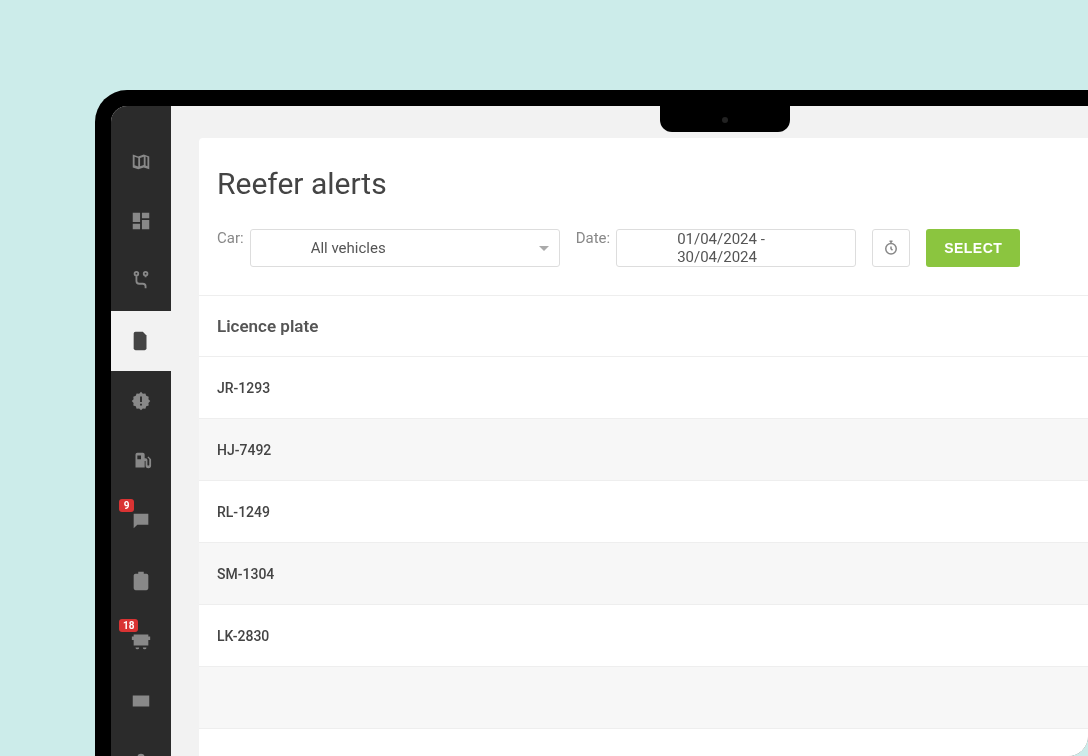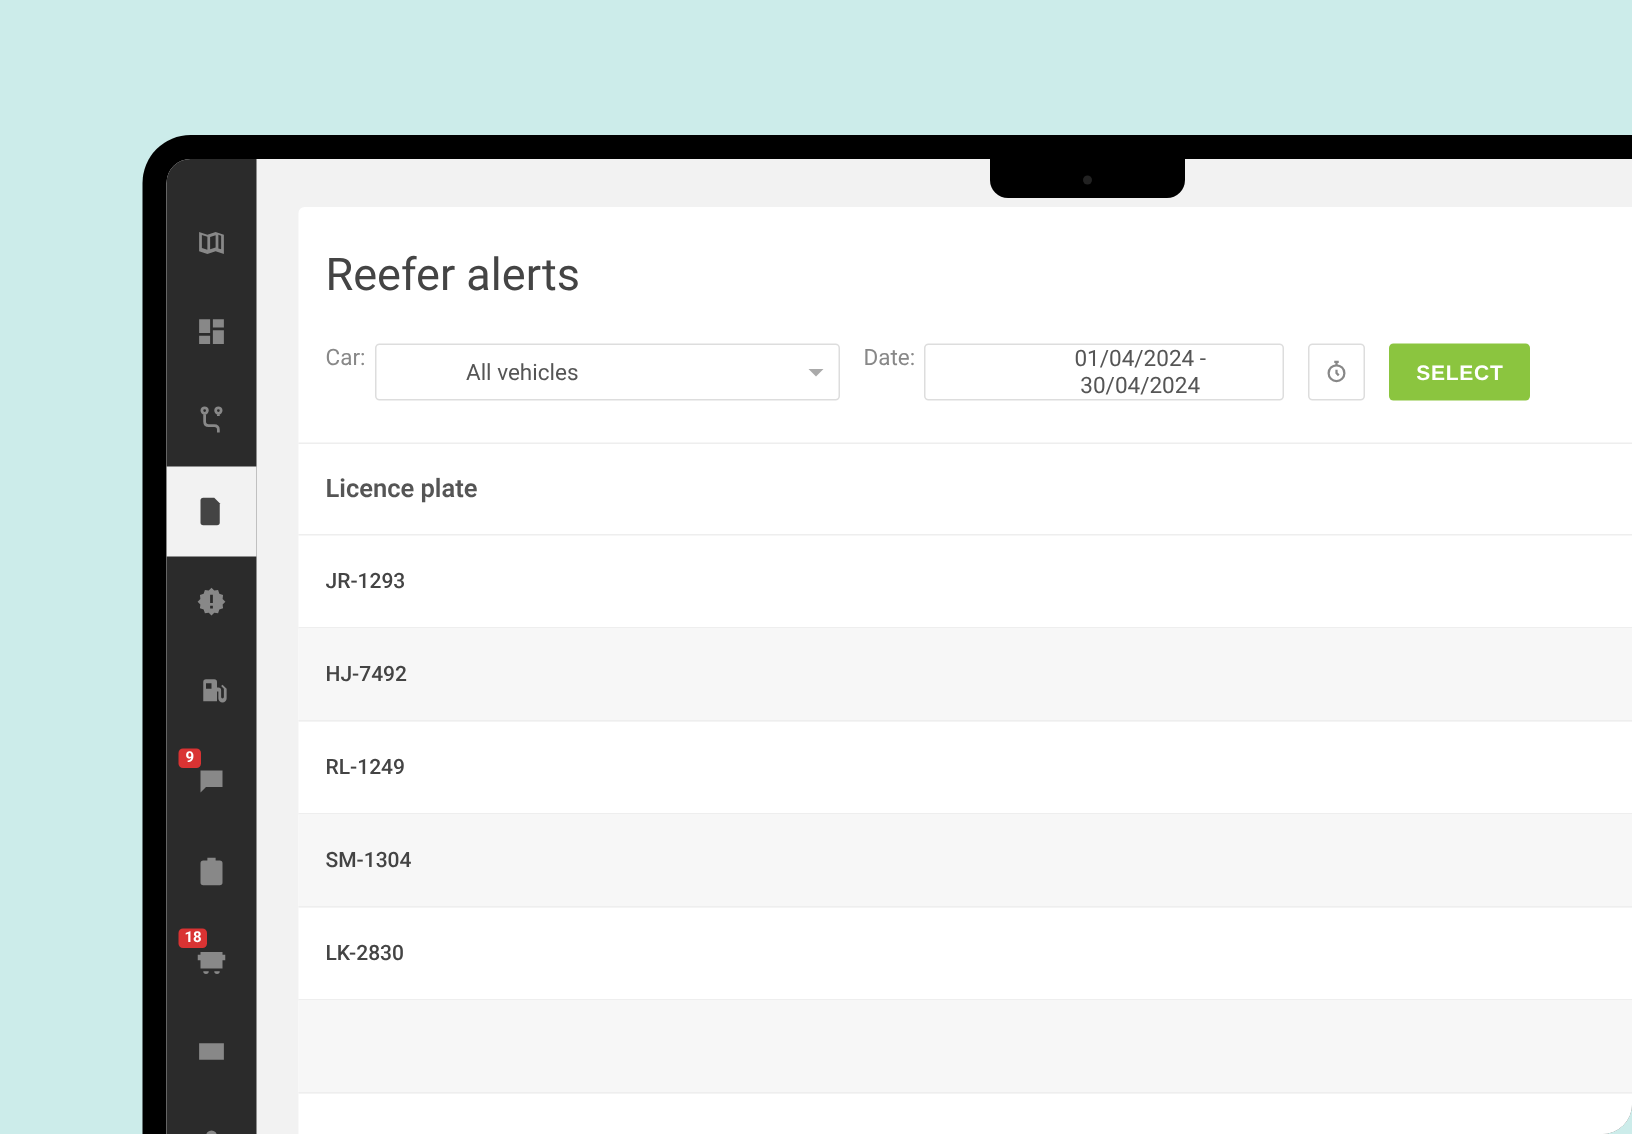--- a/index.html
+++ b/index.html
@@ -115,21 +115,21 @@
       width: 310px;
       height: 38px;
       border: 1px solid #ddd;
       border-radius: 3px;
       display: flex;
       align-items: center;
       padding: 0 12px;
       background: #fff;
       cursor: pointer;
     }
-    .select-control.date { width: 240px; text-align: center; }
+    .select-control.date { width: 240px; }
     .select-text { font-size: 15px; color: #555; margin-left: 48px; }
     .chevron {
       position: absolute;
       right: 10px;
       width: 0;
       height: 0;
       border-left: 5px solid transparent;
       border-right: 5px solid transparent;
       border-top: 5px solid #aaa;
     }

